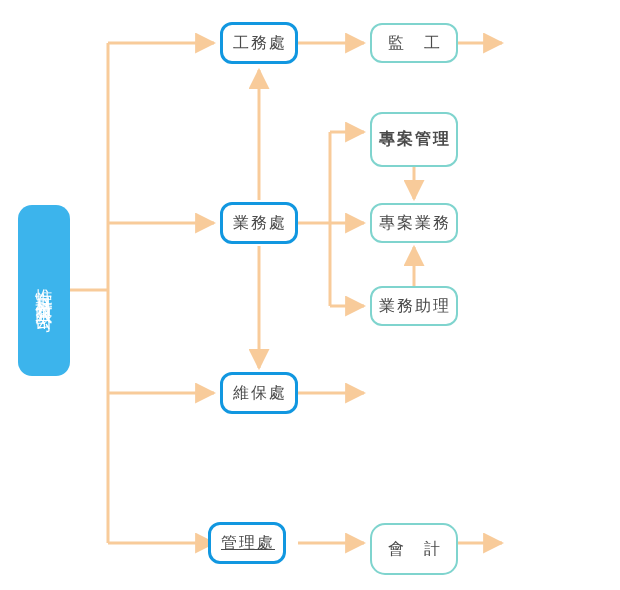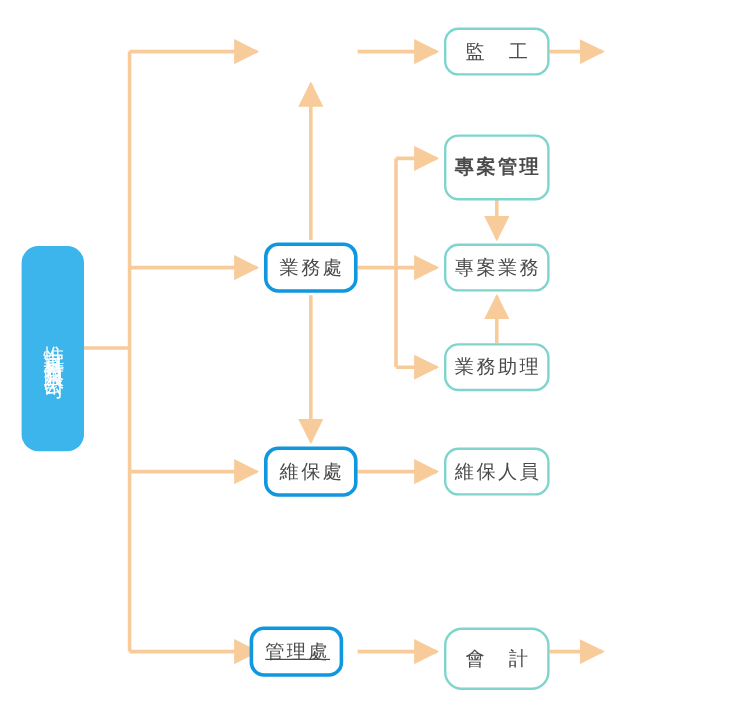--- a/index.html
+++ b/index.html
@@ -101,34 +101,34 @@
       <path d="M 298 43 L 364 43" marker-end="url(#arrow)"></path>
       <path d="M 458 43 L 502 43" marker-end="url(#arrow)"></path>
       <path d="M 298 393 L 364 393" marker-end="url(#arrow)"></path>
       <path d="M 298 543 L 364 543" marker-end="url(#arrow)"></path>
       <path d="M 458 543 L 502 543" marker-end="url(#arrow)"></path>
     </g>
   </svg>
 
   <div class="node node-root" style="left:18px; top:205px; width:52px; height:171px;">惟宣科技有限公司</div>
 
+  <div class="node node-dept" style="left:220px; top:22px; width:78px; height:42px;">工務處</div>
 
   <div class="node node-dept" style="left:220px; top:202px; width:78px; height:42px;">業務處</div>
 
   <div class="node node-dept" style="left:220px; top:372px; width:78px; height:42px;">維保處</div>
 
   <div class="node node-dept" style="left:208px; top:522px; width:78px; height:42px;text-decoration:underline;">管理處</div>
 
   <div class="node node-teal" style="left:370px; top:23px; width:88px; height:40px;">監　工</div>
 
 
   <div class="node node-teal" style="left:370px; top:112px; width:88px; height:55px;font-weight:bold;">專案管理</div>
 
   <div class="node node-teal" style="left:370px; top:203px; width:88px; height:40px;">專案業務</div>
 
   <div class="node node-teal" style="left:370px; top:286px; width:88px; height:40px;">業務助理</div>
 
-  <div class="node node-teal" style="left:370px; top:373px; width:88px; height:40px;">維保人員</div>
 
   <div class="node node-teal" style="left:370px; top:523px; width:88px; height:52px;border-radius:15px;">會　計</div>
 
 
 </div>
 
 </body></html>

